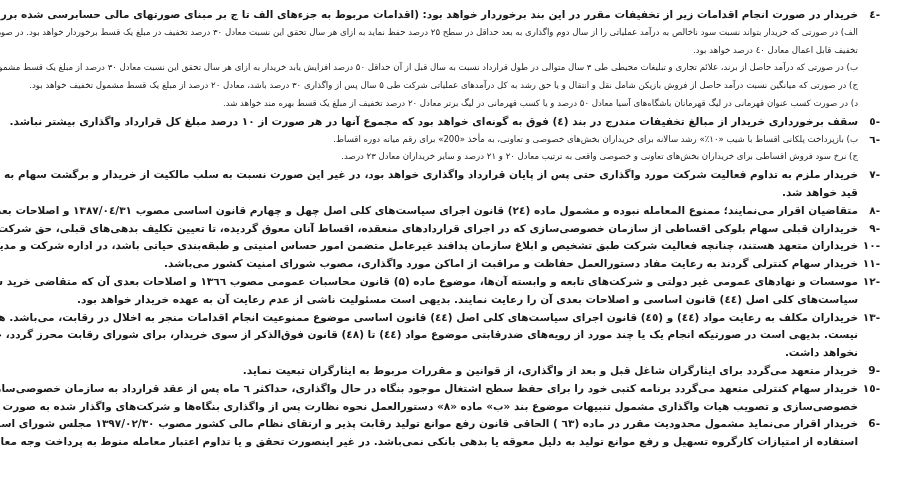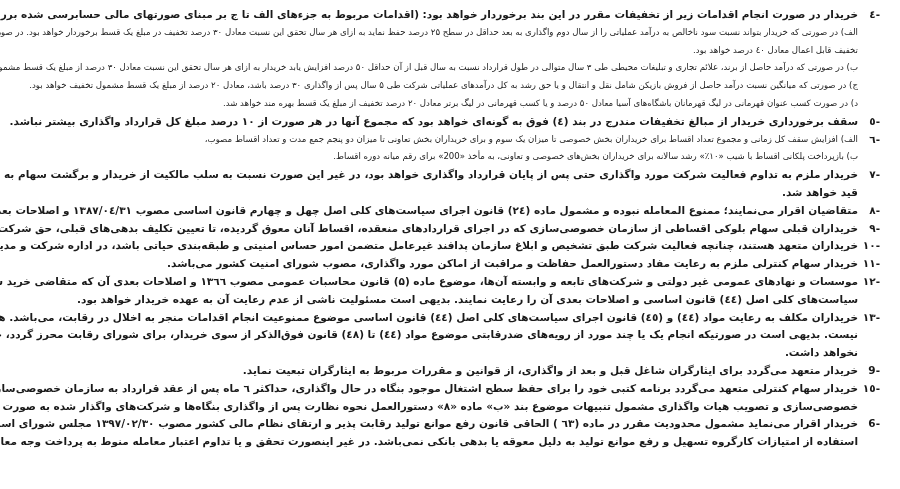--- a/index.html
+++ b/index.html
@@ -67,22 +67,22 @@
   <div class="item">
     <div class="num">-٥</div>
     <div class="body">
       <div class="line bold">سقف برخورداری خریدار از مبالغ تخفیفات مندرج در بند (٤) فوق به گونه‌ای خواهد بود که مجموع آنها در هر صورت از ۱۰ درصد مبلغ کل قرارداد واگذاری بیشتر نباشد.</div>
     </div>
   </div>
 
   <div class="item">
     <div class="num">-٦</div>
     <div class="body">
-      <div class="sub">الف) افزایش سقف کل زمانی و مجموع تعداد اقساط برای خریداران بخش خصوصی تا میزان یک سوم و برای خریداران بخش تعاونی تا میزان دو پنجم جمع مدت و تعداد اقساط مصوب،</div>
       <div class="sub">ب) بازپرداخت پلکانی اقساط با شیب «۱۰٪» رشد سالانه برای خریداران بخش‌های خصوصی و تعاونی، به مأخذ «200» برای رقم میانه دوره اقساط.</div>
+      <div class="sub">ج) نرخ سود فروش اقساطی برای خریداران بخش‌های تعاونی و خصوصی واقعی به ترتیب معادل ۲۰ و ۲۱ درصد و سایر خریداران معادل ۲۳ درصد.</div>
     </div>
   </div>
 
   <div class="item">
     <div class="num">-٧</div>
     <div class="body">
       <div class="line bold">خریدار ملزم به تداوم فعالیت شرکت مورد واگذاری حتی پس از پایان قرارداد واگذاری خواهد بود، در غیر این صورت نسبت به سلب مالکیت از خریدار و برگشت سهام به دولت اقدام خواهد شد. این موضوع به عنوان شرط ضمن عقد در قرارداد واگذاری</div>
       <div class="line bold">قید خواهد شد.</div>
     </div>
   </div>
@@ -104,21 +104,21 @@
   <div class="item">
     <div class="num">-١٠</div>
     <div class="body">
       <div class="line bold">خریداران متعهد هستند، چنانچه فعالیت شرکت طبق تشخیص و ابلاغ سازمان پدافند غیرعامل متضمن امور حساس امنیتی و طبقه‌بندی حیاتی باشد، در اداره شرکت و مدیریت امور، ضوابط مربوطه ابلاغی از مرجع مذکور را به دقت رعایت و اجراء نمایند.</div>
     </div>
   </div>
 
   <div class="item">
     <div class="num">-١١</div>
     <div class="body">
-      <div class="line bold">خریدار سهام کنترلی ملزم به رعایت مفاد دستورالعمل حفاظت و مراقبت از اماکن مورد واگذاری، مصوب شورای امنیت کشور می‌باشد.</div>
+      <div class="line bold">خریدار سهام کنترلی گردند به رعایت مفاد دستورالعمل حفاظت و مراقبت از اماکن مورد واگذاری، مصوب شورای امنیت کشور می‌باشد.</div>
     </div>
   </div>
 
   <div class="item">
     <div class="num">-١٢</div>
     <div class="body">
       <div class="line bold">موسسات و نهادهای عمومی غیر دولتی و شرکت‌های تابعه و وابسته آن‌ها، موضوع ماده (۵) قانون محاسبات عمومی مصوب ۱۳٦٦ و اصلاحات بعدی آن که متقاضی خرید سهام می‌باشند، متعهد می‌گردند، محدودیت‌های مقرر در ماده (٦) قانون اجرای</div>
       <div class="line bold">سیاست‌های کلی اصل (٤٤) قانون اساسی و اصلاحات بعدی آن را رعایت نمایند. بدیهی است مسئولیت ناشی از عدم رعایت آن به عهده خریدار خواهد بود.</div>
     </div>
   </div>

